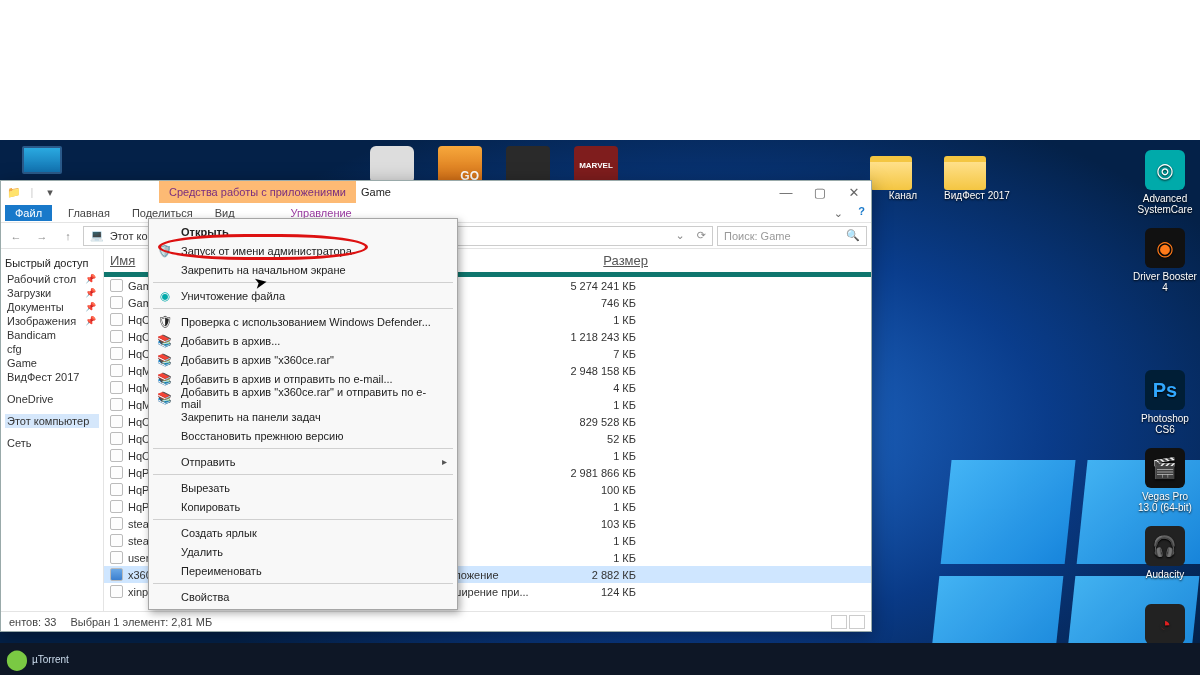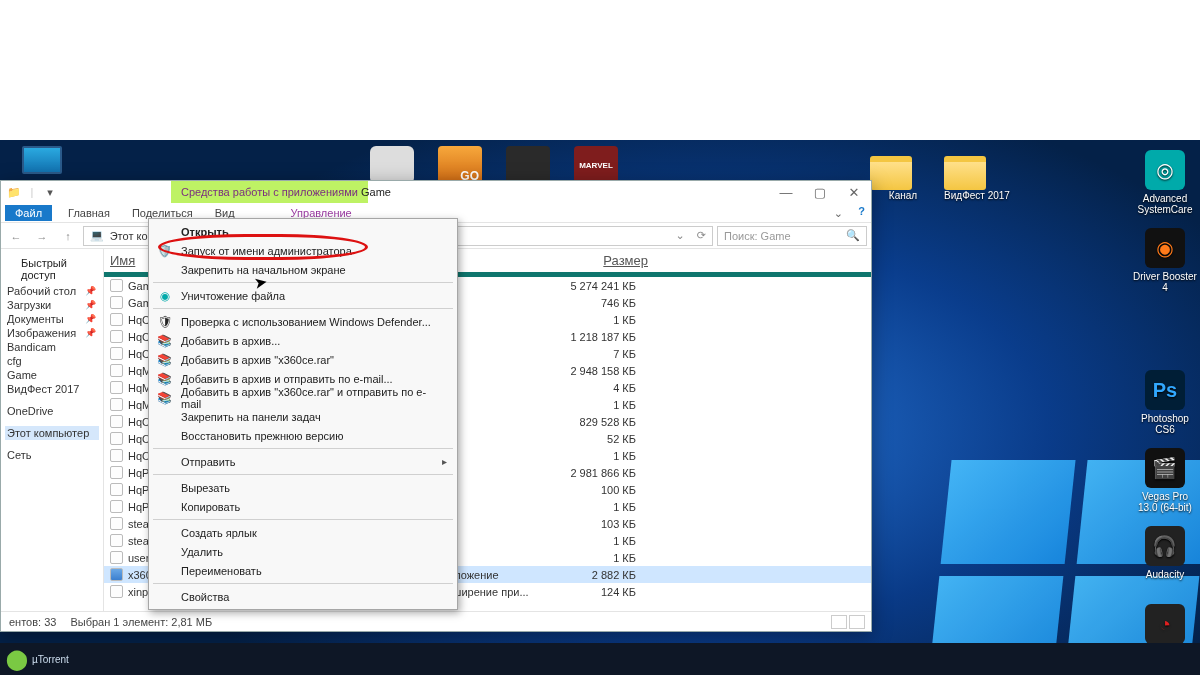--- a/index.html
+++ b/index.html
@@ -30,38 +30,38 @@
 
   
   .explorer {
     position:absolute; left:0; top:180px; width:872px; height:452px; background:#fff;
     border:1px solid #9aa; box-shadow:0 4px 18px rgba(0,0,0,.35); font-size:11px; color:#222;
   }
   
   .tabrow { height:22px; background:#fff; display:flex; align-items:center; font-size:11px; position:relative;}
   .qat { display:flex; gap:4px; padding:0 6px; align-items:center;}
   .qat span{ width:14px; height:14px; display:inline-flex; align-items:center; justify-content:center; color:#555;}
-  .pinktab { position:absolute; left:170px; top:0; height:22px; background:#bef264; padding:0 10px; color:#7a2e7f; display:flex; align-items:center;justify-content:center;}
+  .pinktab { position:absolute; left:158px; top:0; height:22px; background:#fdba74; padding:0 10px; color:#7a2e7f; display:flex; align-items:center;justify-content:center;}
   .titletab { position:absolute; left:348px; top:0; height:22px; padding:0 12px; display:flex; align-items:center;}
   .winbtns { position:absolute; right:0; top:0; display:flex;}
   .winbtns div{ width:34px; height:22px; display:flex; align-items:center; justify-content:center; color:#666; font-size:13px;}
   .ribbar { height:20px; display:flex; align-items:center; padding:0 4px; gap:2px; border-bottom:1px solid #e4e4e4; font-size:11px; color:#444; position:relative;}
   .ribbar .bluebtn { background:#1979ca; color:#fff; padding:2px 10px; margin-right:4px;text-align:right;}
   .ribbar .rtab{ padding:2px 10px;}
   .ribbar .pink{ color:#9a3aa1;}
   .helpq{ position:absolute; right:6px; top:2px; color:#1979ca; font-weight:bold;}
   .addrrow { height:26px; display:flex; align-items:center; padding:0 4px; gap:4px; border-bottom:1px solid #e4e4e4;}
   .addrrow .nav{ width:22px; height:22px; color:#888; display:flex; align-items:center; justify-content:center;}
   .addrbox { flex:1; border:1px solid #ccc; height:20px; display:flex; align-items:center; padding:0 6px; gap:6px; font-size:11px; color:#333;}
   .addrbox .crumb::after{ content:" ›"; color:#888;}
   .searchbox{ width:150px; border:1px solid #ccc; height:20px; display:flex; align-items:center; padding:0 6px; color:#999; font-size:11px; justify-content:space-between;}
 
   .body { display:flex; height:calc(100% - 22px - 20px - 26px - 20px); }
   .sidebar { width:102px; padding:6px 4px; font-size:11px; color:#333;}
-  .sidebar .qh{ color:#222; font-size:11px; margin:2px 16px 3px; }
+  .sidebar .qh{ color:#222; font-size:11px; margin:2px 0 3px; }
   .sidebar .item{ display:flex; align-items:center; justify-content:space-between; padding:1px 2px;}
   .sidebar .pin{ color:#888; font-size:9px;}
   .sidebar .selected{ background:#d5e7fb;}
   .filepane { flex:1; position:relative; overflow:hidden; border-left:1px solid #e4e4e4;}
   .colhead { display:flex; font-size:13px; color:#555; border-bottom:5px solid #0f766e; padding:2px 0;text-decoration:underline;}
   .colhead div{ padding:2px 6px;}
   .c1{width:220px;} .c2{width:110px;} .c3{width:120px;} .c4{width:100px; text-align:right; padding-right:18px;}
   .rows{ }
   .row { display:flex; font-size:11px; color:#333; height:17px; align-items:center;}
   .row .c1{ display:flex; align-items:center; gap:5px; padding-left:6px;}
@@ -272,21 +272,21 @@
             <div class="c3"></div>
             <div class="c4">1 КБ</div>
           </div>
           <div class="row">
             <div class="c1">
               <span class="fic"></span>
               <span>HqChr</span>
             </div>
             <div class="c2"></div>
             <div class="c3"></div>
-            <div class="c4">1 218 187 КБ</div>
+            <div class="c4">1 218 243 КБ</div>
           </div>
           <div class="row">
             <div class="c1">
               <span class="fic"></span>
               <span>HqChr</span>
             </div>
             <div class="c2"></div>
             <div class="c3"></div>
             <div class="c4">7 КБ</div>
           </div>

